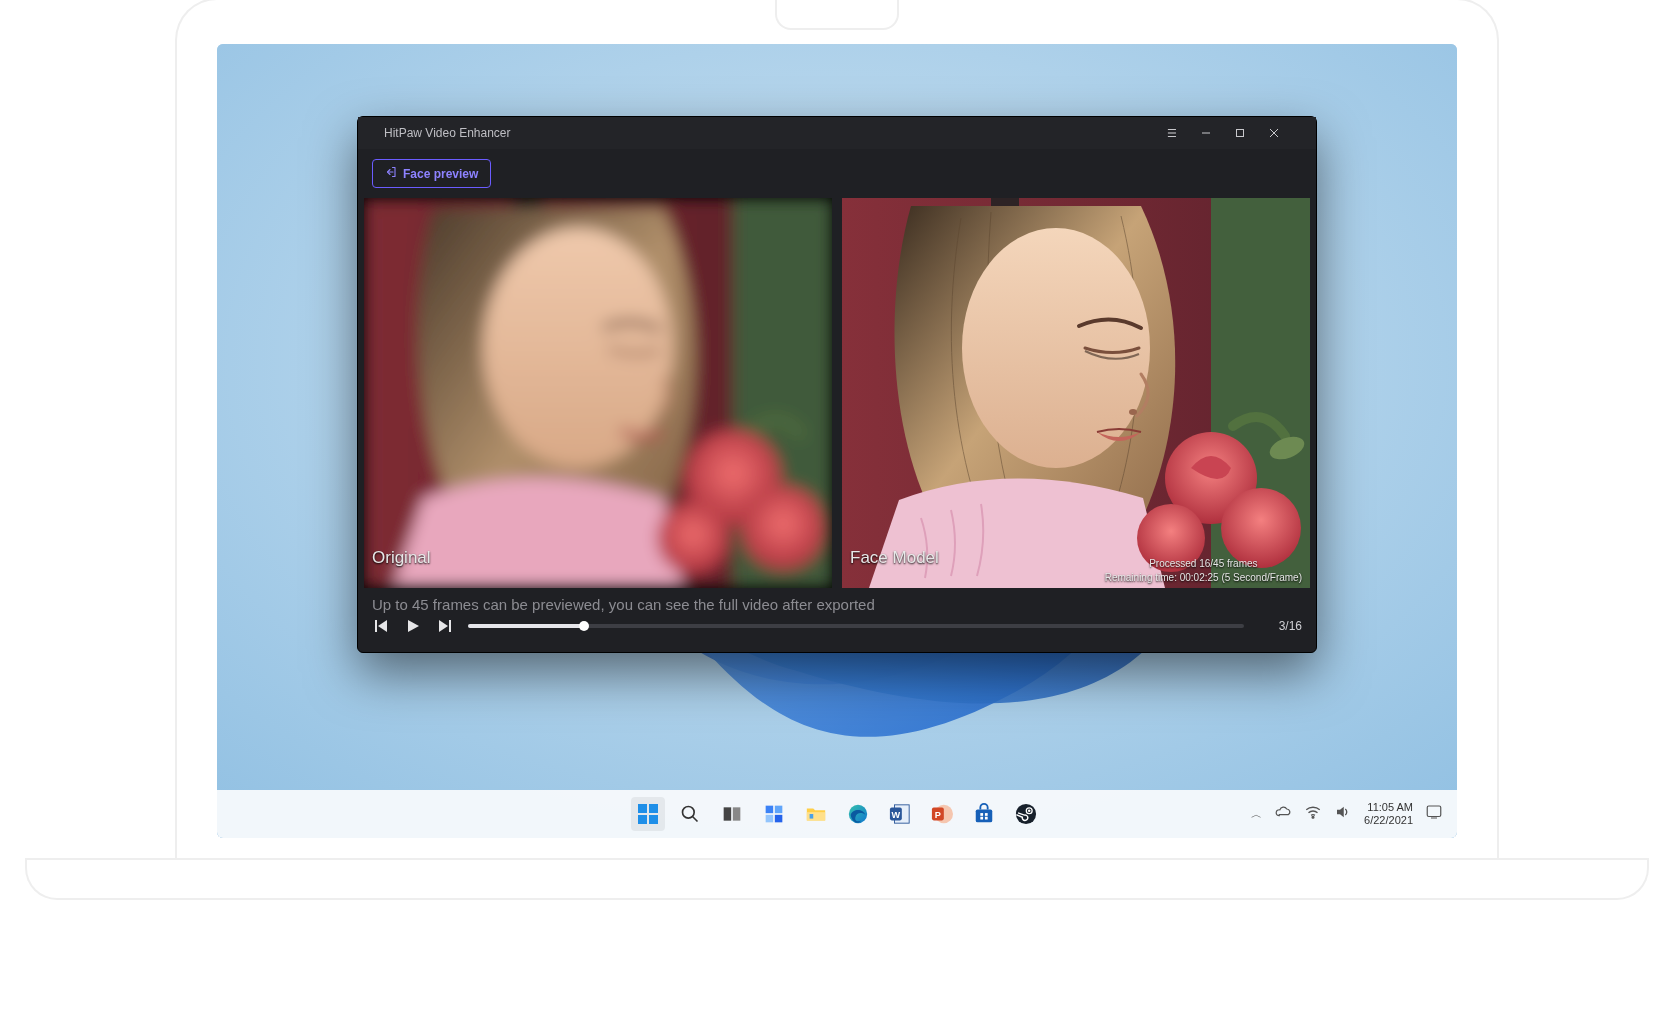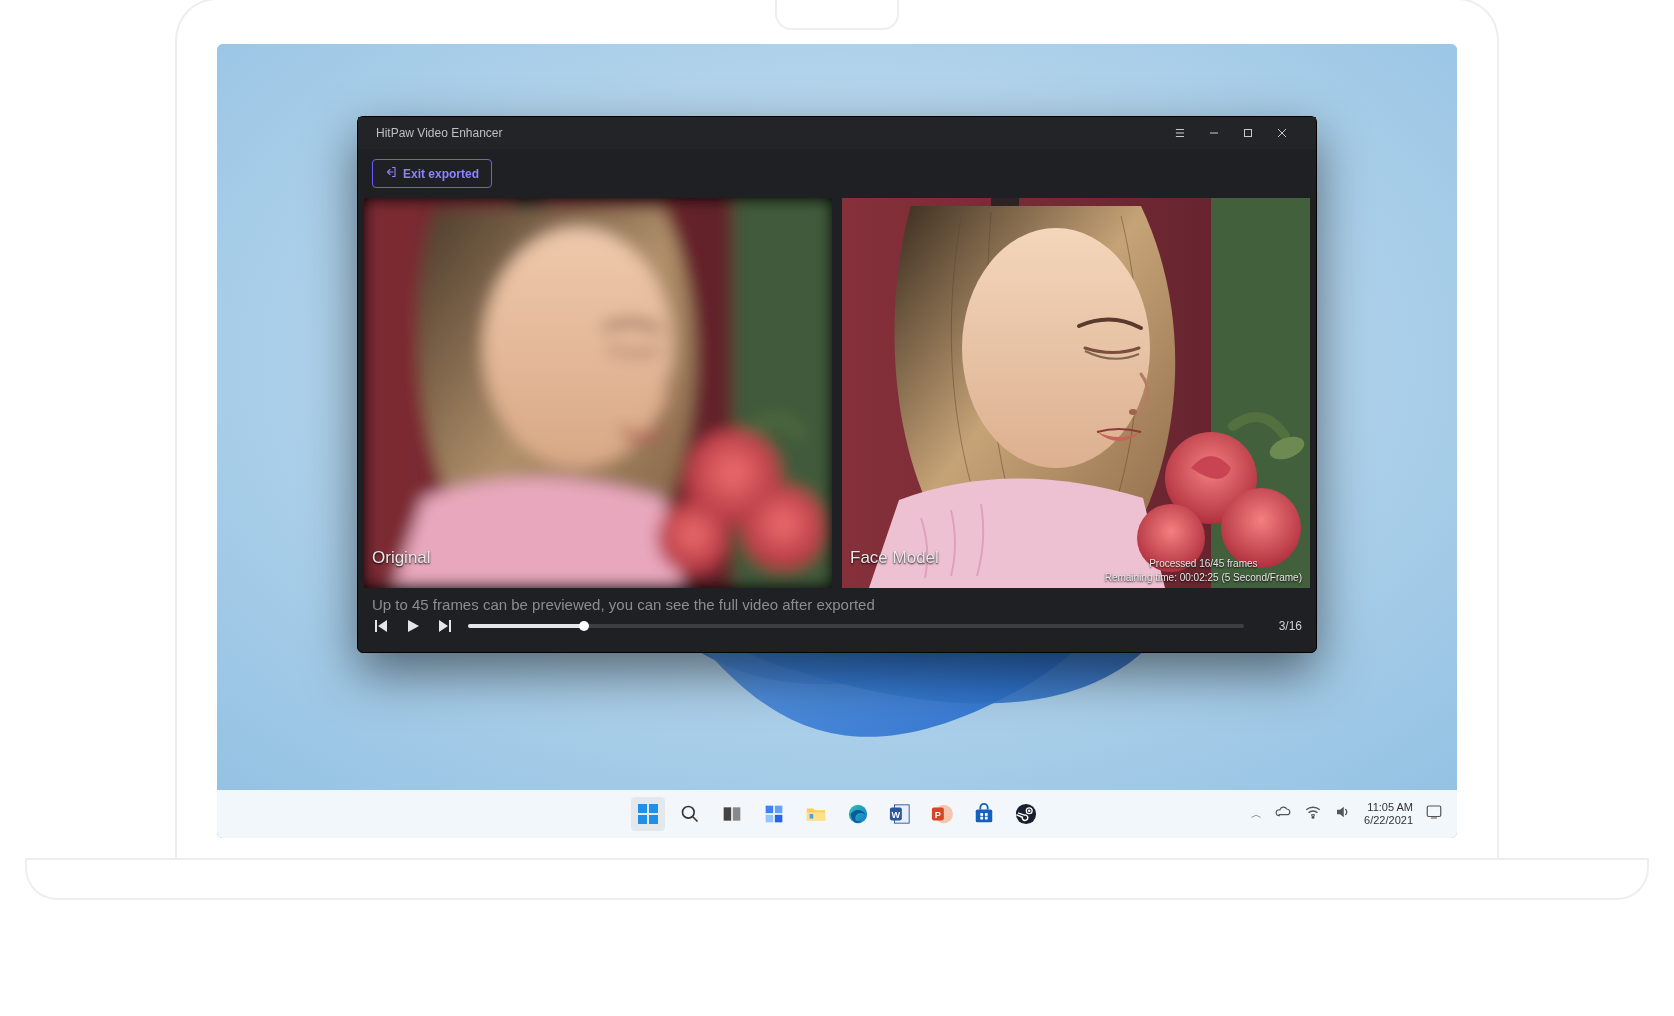--- a/index.html
+++ b/index.html
@@ -10,21 +10,21 @@
 .notch{position:absolute;left:50%;top:0;transform:translateX(-50%);width:120px;height:28px;background:#fff;border-radius:0 0 14px 14px;box-shadow:0 0 0 2px #eee}
 .base{position:absolute;left:50%;top:860px;transform:translateX(-50%);width:1620px;height:38px;background:#fff;border-radius:0 0 30px 30px;box-shadow:0 0 0 2px #eee}
 
 
 .screen{position:absolute;left:40px;top:44px;right:40px;bottom:42px;border-radius:6px;overflow:hidden;background:linear-gradient(180deg,#b4d4ec 0%,#9ac6e6 100%)}
 .bloom{position:absolute;inset:0}
 .bloom svg{width:100%;height:100%}
 
 
 .window{position:absolute;left:140px;top:72px;width:960px;background:#1f2024;border-radius:6px;box-shadow:0 20px 50px rgba(0,0,0,.5);color:#d0d0d4;border:1px solid #000}
-.titlebar{display:flex;align-items:center;height:32px;padding:0 18px;background:#232428;font-size:12px}
+.titlebar{display:flex;align-items:center;height:32px;padding:0 26px;background:#232428;font-size:12px}
 .titlebar .title{flex:1;color:#bfbfc4}
 .winbtns{display:flex;gap:2px}
 .winbtn{width:32px;height:24px;display:flex;align-items:center;justify-content:center;color:#c8c8cc;font-size:11px}
 .toolbar{padding:10px 14px}
 .exitbtn{display:inline-flex;align-items:center;gap:6px;border:1px solid #6b5cff;color:#8d82ff;background:transparent;padding:6px 12px;border-radius:4px;font-size:12px;font-weight:600;cursor:pointer}
 
 
 .compare{display:flex;gap:10px;padding:0 6px}
 .pane{position:relative;flex:1;height:390px;overflow:hidden;background:#000}
 .pane svg{width:100%;height:100%;display:block}
@@ -112,21 +112,21 @@
 
       <div class="toolbar">
         <button class="exitbtn">
           <span>
             <svg width="12" height="12" viewBox="0 0 24 24" fill="none" stroke="#8d82ff" stroke-width="2.2" stroke-linecap="round" stroke-linejoin="round">
                 <path d="M15 3h5v18h-5"></path>
                 <path d="M10 17l-5-5 5-5"></path>
                 <path d="M5 12h11"></path>
               </svg>
           </span>
-          <span>Exit exported</span>
+          <span>Face preview</span>
         </button>
       </div>
 
       <div class="compare">
 
         <div class="pane">
           <svg viewBox="0 0 470 390" preserveAspectRatio="xMidYMid slice">
             <defs>
               <filter id="blurL">
                   <feGaussianBlur stdDeviation="8"></feGaussianBlur>

